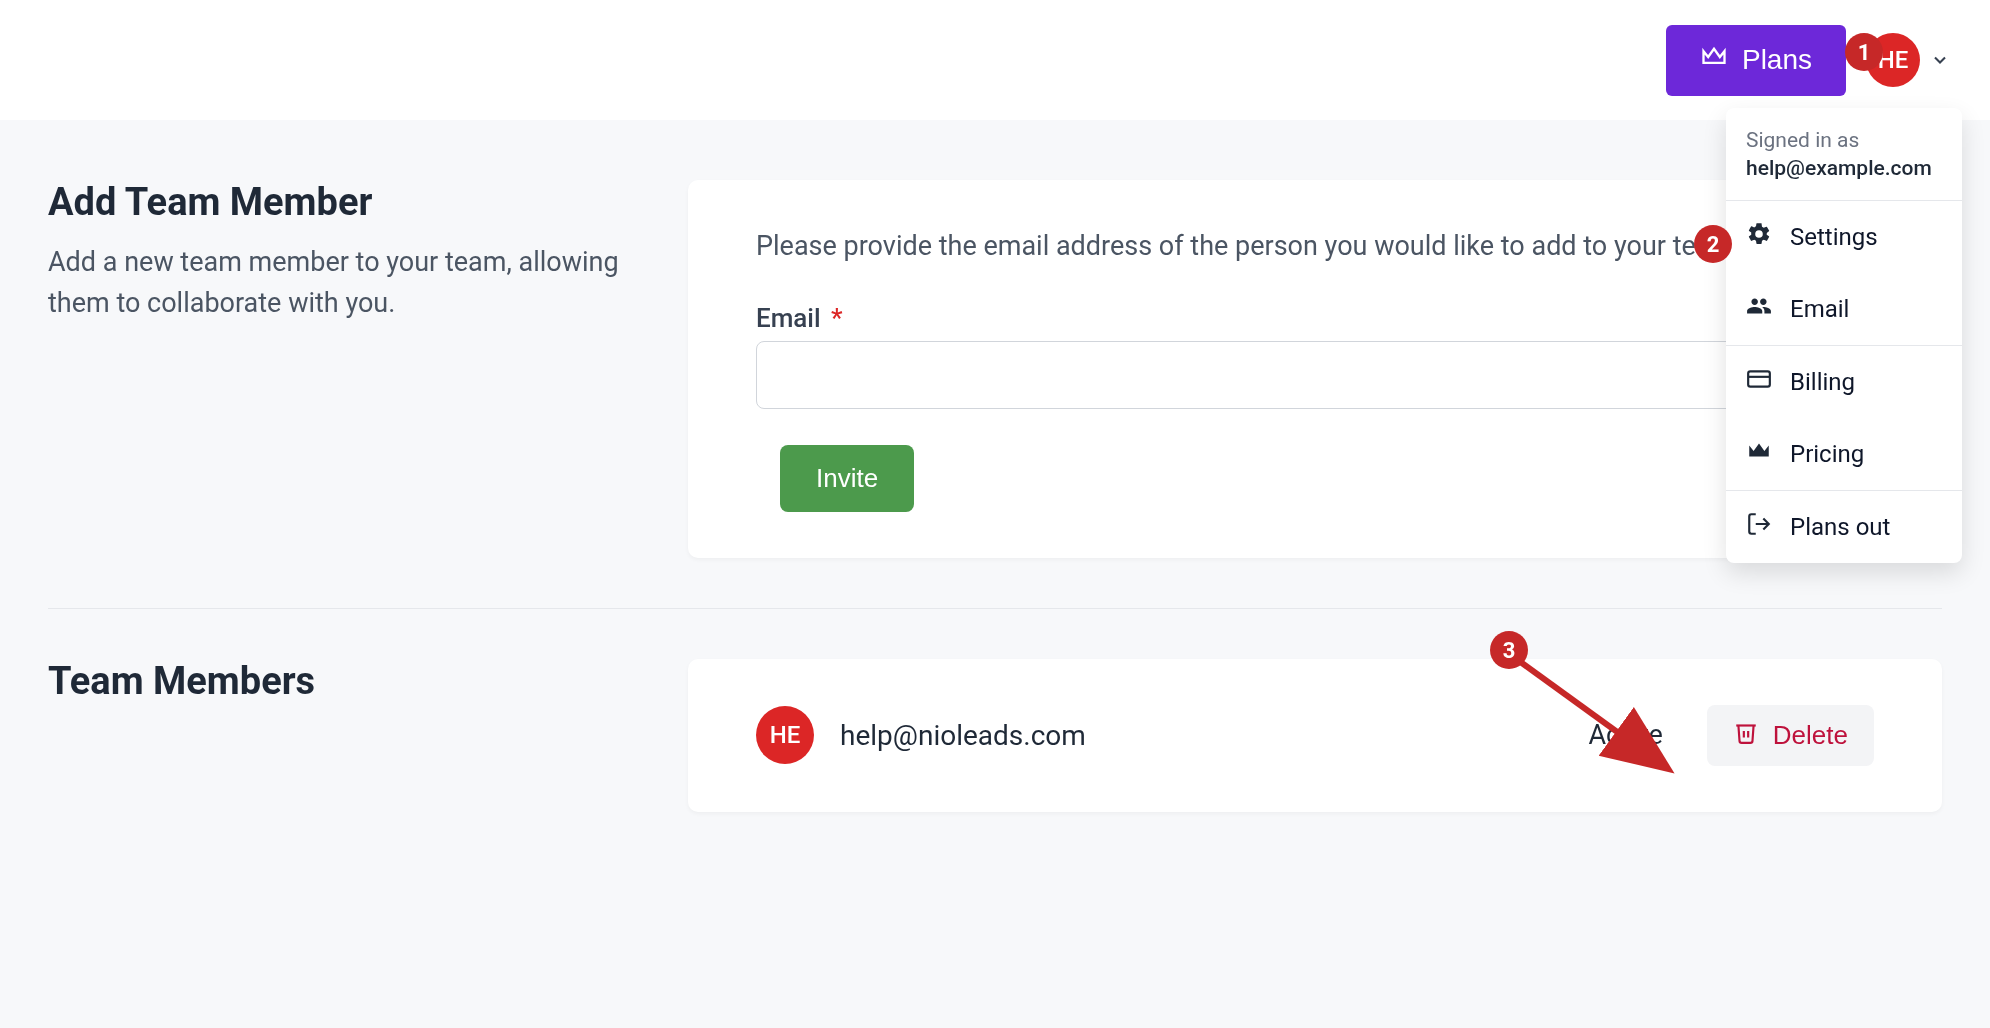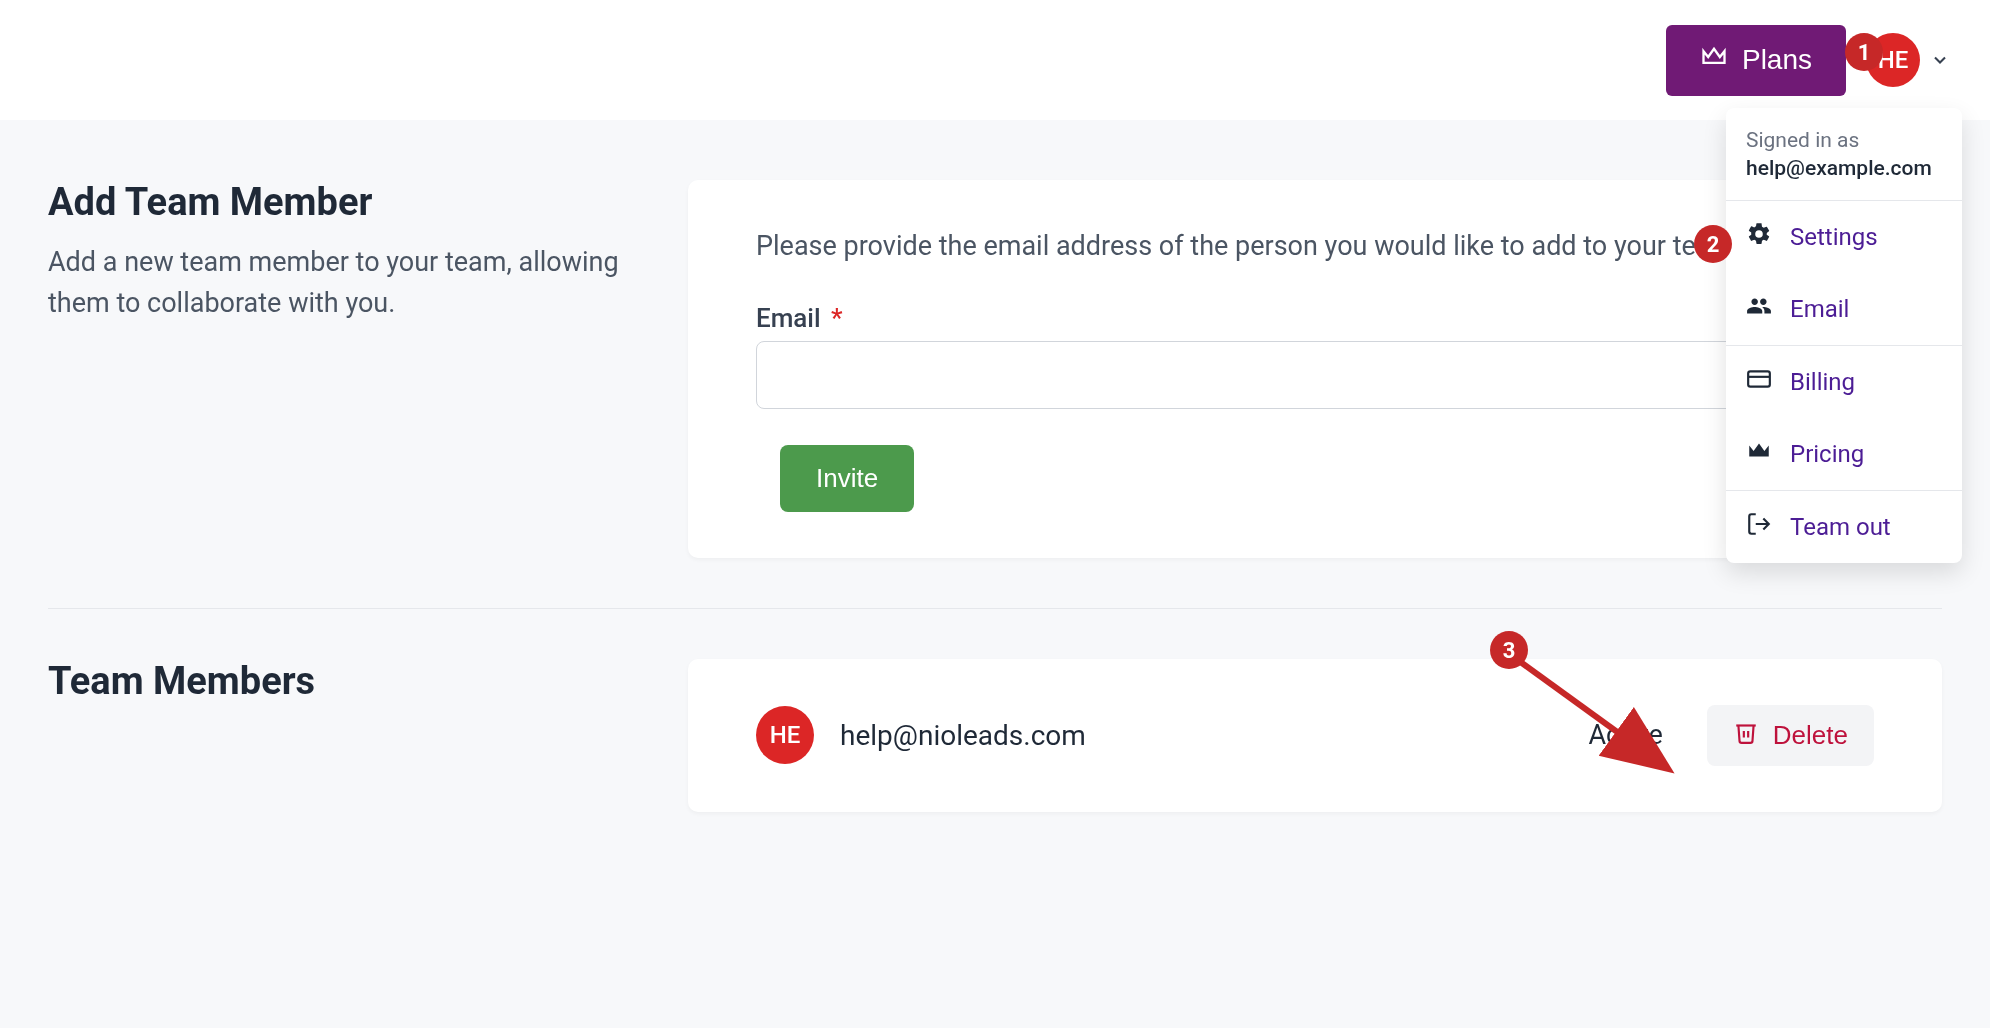--- a/index.html
+++ b/index.html
@@ -1,27 +1,27 @@
 <!DOCTYPE html>
 <html><head>
   <meta charset="utf-8">
   <style>
     * { margin: 0; padding: 0; box-sizing: border-box; }
     body { font-family: -apple-system, BlinkMacSystemFont, "Segoe UI", Roboto, sans-serif; background: #f7f8fa; color: #1f2937; width: 1990px; height: 1028px; overflow: hidden; }
     .topbar { background: #fff; height: 120px; display: flex; justify-content: flex-end; align-items: center; padding: 0 40px 0 0; position: relative; }
-    .plans-btn { background: #701a75; color: #fff; border: none; padding: 18px 34px; border-radius: 6px; font-size: 28px; font-weight: 500; display: flex; align-items: center; gap: 14px; cursor: pointer; }
+    .plans-btn { background: #6d28d9; color: #fff; border: none; padding: 18px 34px; border-radius: 6px; font-size: 28px; font-weight: 500; display: flex; align-items: center; gap: 14px; cursor: pointer; }
     .avatar { width: 54px; height: 54px; border-radius: 50%; background: #dc2626; color: #fff; font-size: 24px; font-weight: 500; display: flex; align-items: center; justify-content: center; margin-left: 20px; }
     .chevron { margin-left: 10px; color: #6b7280; display: flex; align-items: center; }
     .dropdown { position: absolute; top: 108px; right: 28px; width: 236px; background: #fff; border-radius: 8px; box-shadow: 0 10px 25px rgba(0,0,0,0.12); overflow: hidden; z-index: 50; }
     .dropdown-section { border-bottom: 1px solid #e5e7eb; }
     .dropdown-section:last-child { border-bottom: none; }
     .signed-in { padding: 20px 20px; }
     .signed-in-label { color: #6b7280; font-size: 21px; margin-bottom: 4px; }
     .signed-in-email { color: #1f2937; font-size: 21px; font-weight: 500; }
-    .menu-item { display: flex; align-items: center; gap: 18px; padding: 20px 20px; font-size: 24px; color: #4c1d95; cursor: pointer; }
+    .menu-item { display: flex; align-items: center; gap: 18px; padding: 20px 20px; font-size: 24px; color: #0f172a; cursor: pointer; }
     .menu-item svg { width: 26px; height: 26px; flex-shrink: 0; }
 
     .page { padding: 60px 48px 0 48px; }
     .section { display: flex; gap: 40px; padding-bottom: 50px; }
     .section-left { width: 600px; flex-shrink: 0; }
     .section-title { font-size: 38px; font-weight: 700; color: #1f2937; margin-bottom: 18px; }
     .section-desc { font-size: 27px; color: #4b5563; line-height: 1.5; }
     .card { flex: 1; background: #fff; border-radius: 10px; padding: 46px 68px; box-shadow: 0 2px 4px rgba(0,0,0,0.04); }
     .card-text { font-size: 27px; color: #4b5563; line-height: 1.5; margin-bottom: 36px; }
     .label { font-size: 26px; color: #374151; font-weight: 500; margin-bottom: 8px; display: block; }
@@ -104,21 +104,21 @@
     </div>
     <div class="dropdown-section">
       <div class="menu-item">
         <span>
           <svg viewBox="0 0 24 24" fill="none" stroke="#1f2937" stroke-width="2">
               <path d="M9 21H5a2 2 0 01-2-2V5a2 2 0 012-2h4"></path>
               <polyline points="16 17 21 12 16 7"></polyline>
               <line x1="21" y1="12" x2="9" y2="12"></line>
             </svg>
         </span>
-        <span>Team out</span>
+        <span>Plans out</span>
       </div>
     </div>
   </div>
 </div>
 
 <div class="page">
   <div class="section">
     <div class="section-left">
       <h1 class="section-title">Add Team Member</h1>
       <p class="section-desc">Add a new team member to your team, allowing them to collaborate with you.</p>

